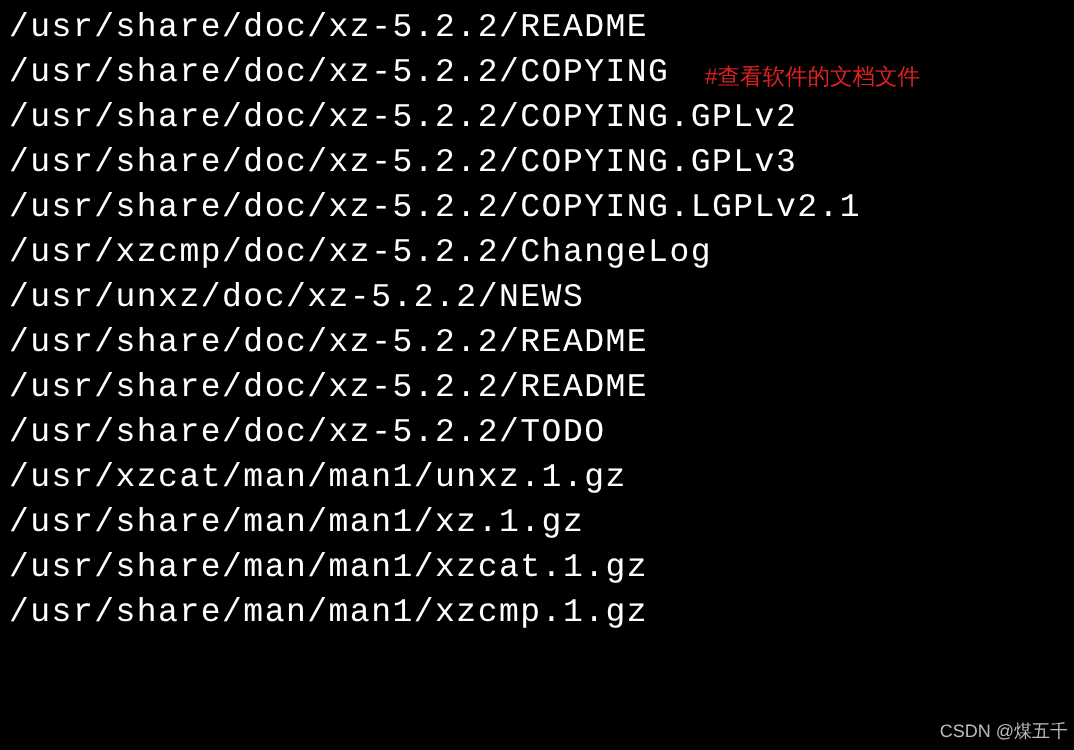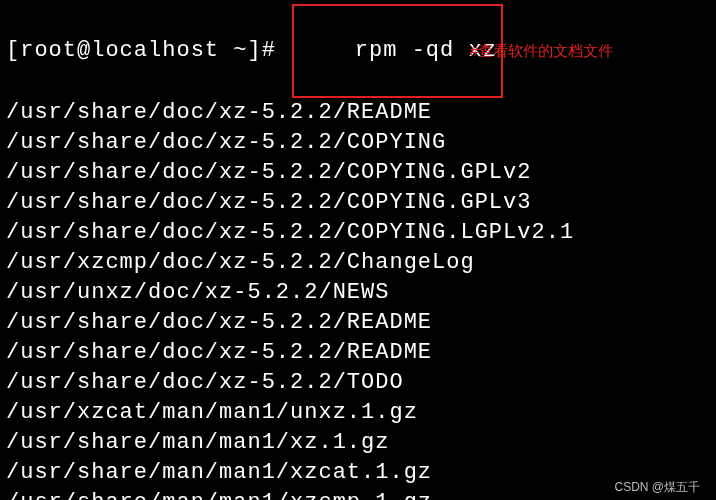--- a/index.html
+++ b/index.html
@@ -39,35 +39,31 @@
       font-size: 15px;
       font-family: sans-serif;
       font-weight: normal;
       letter-spacing: 0;
       top: 42px;
       left: 470px;
     }
     .watermark {
       position: absolute;
       bottom: 4px;
-      right: 16px;
+      right: 4px;
       color: #bbb;
       font-size: 12px;
       font-family: sans-serif;
       letter-spacing: 0;
     }
   </style>
 </head>
 <body>
 
 <div class="line prompt-line">
-  <span>[root@localhost ~]# </span>
-  <span class="highlight-box">
-    <span>rpm -qd xz</span>
-  </span>
 </div>
 
 <div class="annotation">#查看软件的文档文件</div>
 
 <div class="line">/usr/share/doc/xz-5.2.2/README</div>
 <div class="line">/usr/share/doc/xz-5.2.2/COPYING</div>
 <div class="line">/usr/share/doc/xz-5.2.2/COPYING.GPLv2</div>
 <div class="line">/usr/share/doc/xz-5.2.2/COPYING.GPLv3</div>
 <div class="line">/usr/share/doc/xz-5.2.2/COPYING.LGPLv2.1</div>
 <div class="line">/usr/xzcmp/doc/xz-5.2.2/ChangeLog</div>

